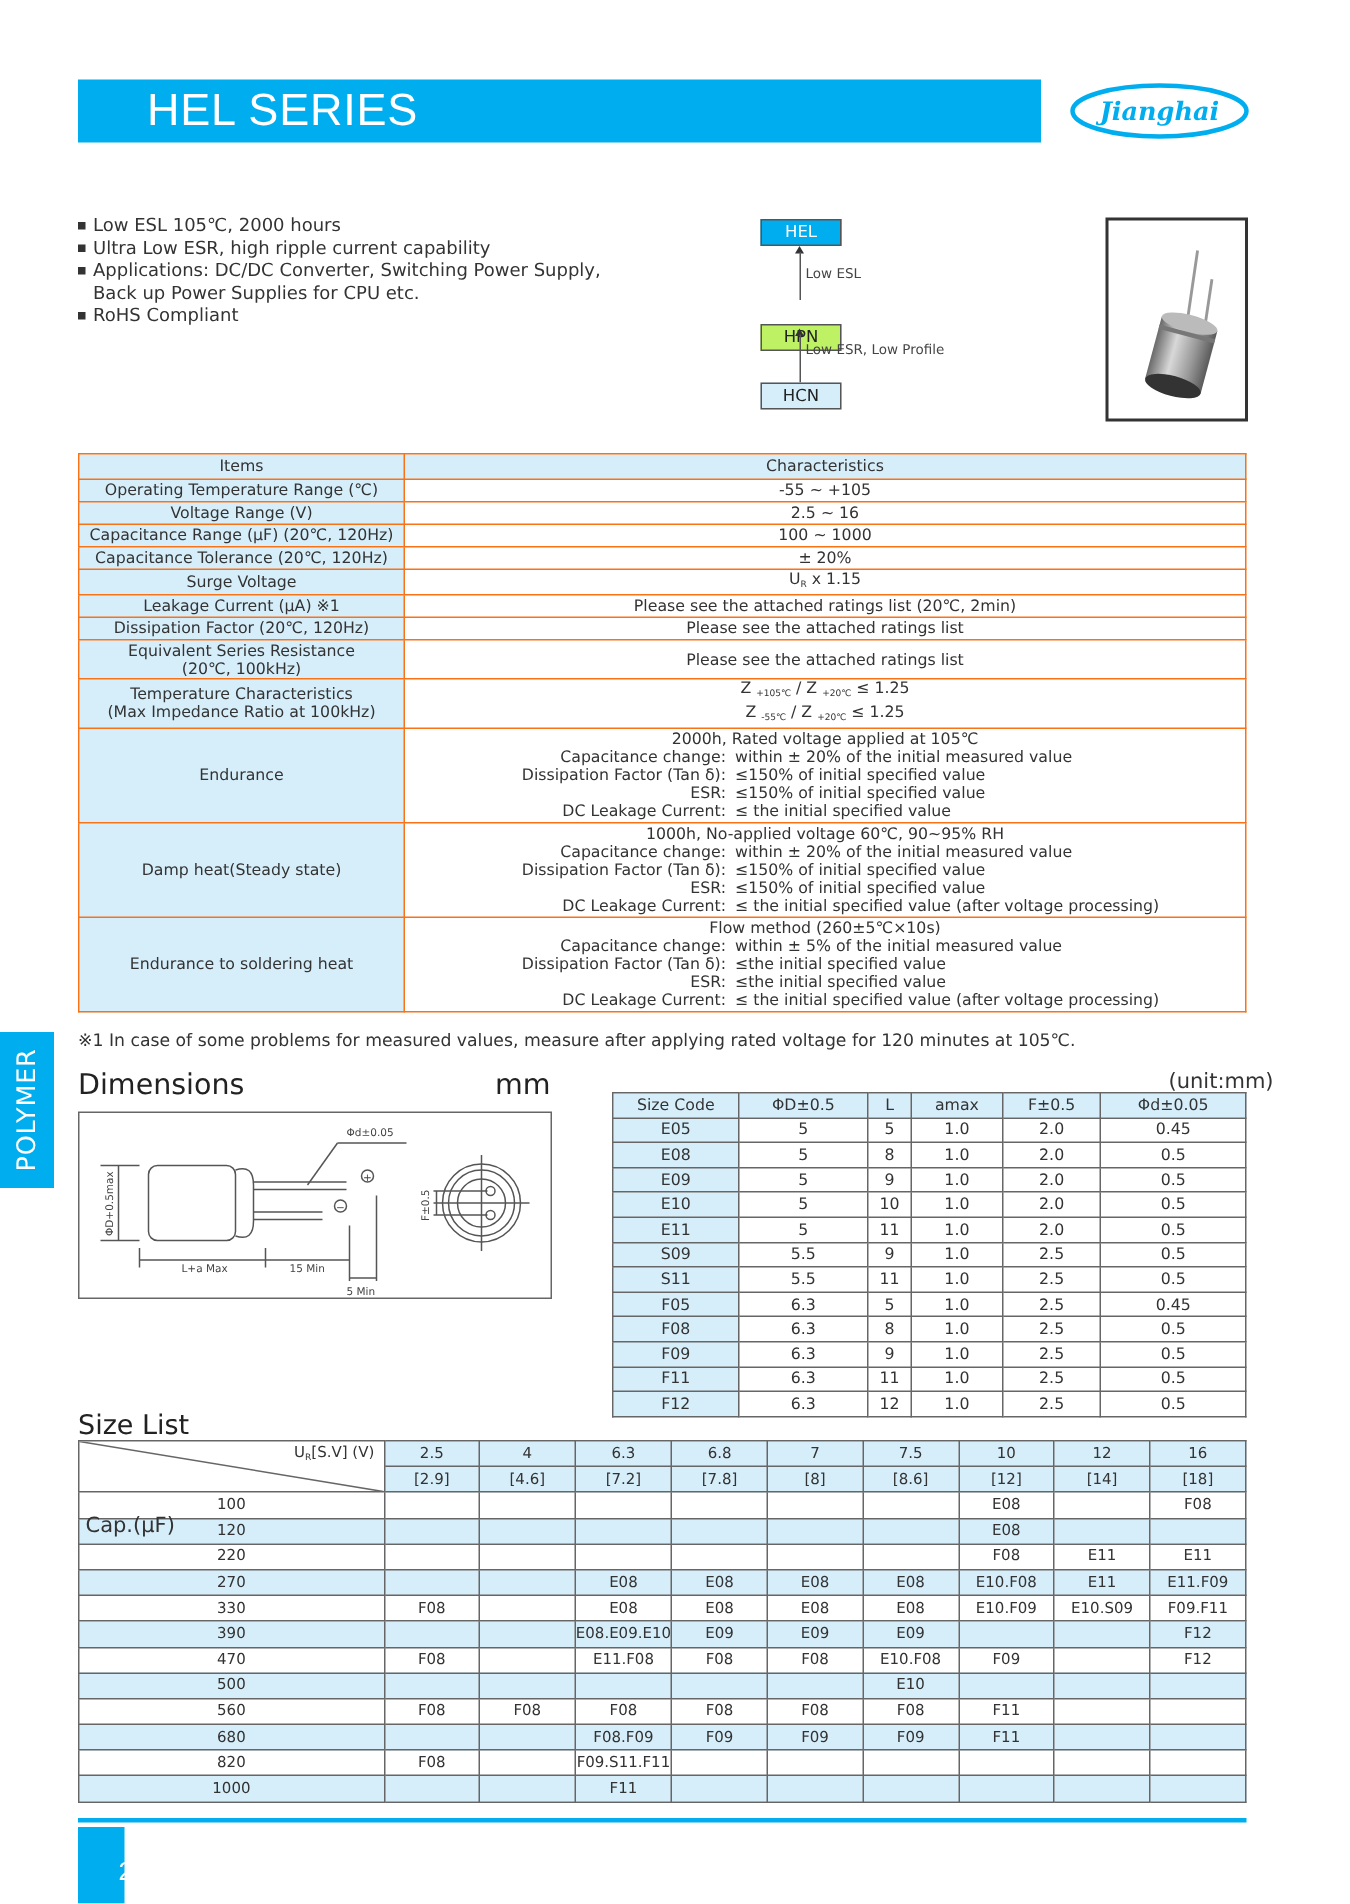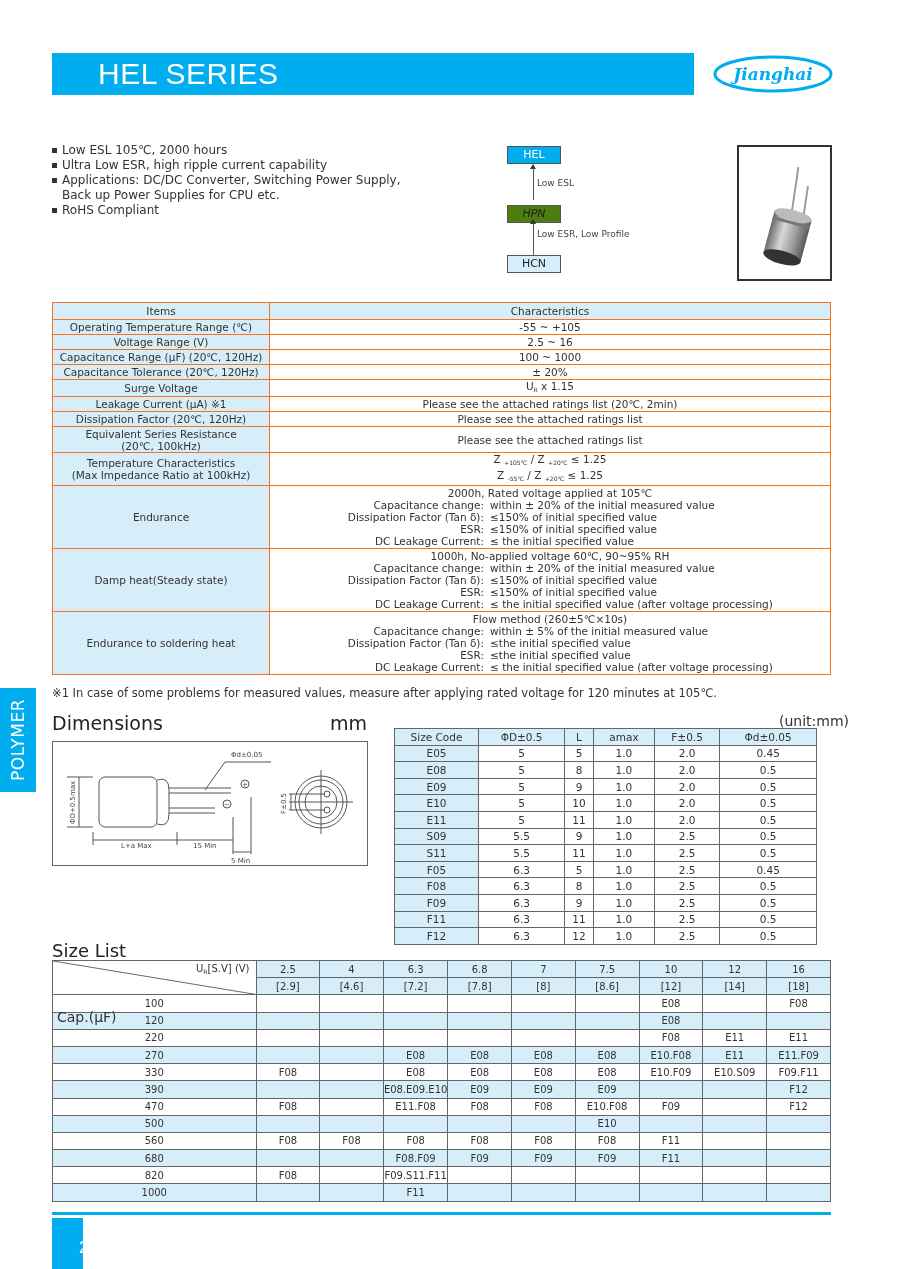--- a/index.html
+++ b/index.html
@@ -12,21 +12,21 @@
   .logo { position: absolute; left: 712px; top: 54px; width: 122px; height: 40px; }
   .logo svg { width: 122px; height: 40px; }
 
   .features { position: absolute; left: 52px; top: 143px; font-size: 12px; line-height: 15px; color: #333; list-style: none; }
   .features li { position: relative; padding-left: 10px; }
   .features li::before { content: ""; position: absolute; left: 0; top: 5px; width: 5px; height: 5px; background: #333; }
   .features li.cont::before { display: none; }
 
   .series-box { position: absolute; width: 54px; height: 18px; border: 1px solid #555; font-size: 11px; text-align: center; line-height: 16px; }
   .series-hel { left: 507px; top: 146px; background: #00aeef; color: #fff; }
-  .series-hpn { left: 507px; top: 205px; background: #4d7c0f; color: #222; font-style: italic; }
+  .series-hpn { left: 507px; top: 216px; background: #bef264; color: #222; }
   .series-hcn { left: 507px; top: 255px; background: #d6eefa; color: #222; }
   .arrow-line { position: absolute; left: 533px; width: 1px; background: #555; }
   .arrow-head { position: absolute; left: 530px; width: 0; height: 0; border-left: 3px solid transparent; border-right: 3px solid transparent; border-bottom: 5px solid #333; }
   .arrow-label { position: absolute; left: 537px; font-size: 9px; color: #444; }
 
   .product-photo { position: absolute; left: 737px; top: 145px; width: 95px; height: 136px; border: 2px solid #333; background: #fff; }
 
   table { border-collapse: collapse; }
   .spec-table { position: absolute; left: 52px; top: 302px; width: 779px; font-size: 10.5px; }
   .spec-table td, .spec-table th { border: 1px solid #f97316; text-align: center; color: #333; font-weight: normal; }
@@ -44,21 +44,21 @@
   .footnote { position: absolute; left: 52px; top: 686px; font-size: 11.5px; color: #333; }
 
   .polymer-tab { position: absolute; left: 0; top: 688px; width: 36px; height: 104px; background: #00aeef; }
   .polymer-tab span { position: absolute; left: 50%; top: 50%; transform: translate(-50%, -50%) rotate(-90deg); color: #fff; font-size: 17px; letter-spacing: 0.5px; white-space: nowrap; }
 
   .dim-title { position: absolute; left: 52px; top: 712px; font-size: 19px; color: #222; }
   .dim-unit-label { position: absolute; left: 330px; top: 712px; font-size: 19px; color: #222; }
   .dim-drawing { position: absolute; left: 52px; top: 741px; width: 316px; height: 125px; border: 1px solid #666; }
 
   .unit-note { position: absolute; left: 779px; top: 713px; font-size: 14px; color: #333; }
-  .dim-table { position: absolute; left: 394px; top: 728px; width: 423px; font-size: 10.5px; }
+  .dim-table { position: absolute; left: 408px; top: 728px; width: 423px; font-size: 10.5px; }
   .dim-table th, .dim-table td { border: 1px solid #666; text-align: center; height: 16.6px; font-weight: normal; color: #333; }
   .dim-table thead th { background: #d6eefa; }
   .dim-table td.code { background: #d6eefa; width: 84px; }
 
   .size-title { position: absolute; left: 52px; top: 940px; font-size: 18px; color: #222; }
   .size-table { position: absolute; left: 52px; top: 960px; width: 779px; font-size: 10px; }
   .size-table th, .size-table td { border: 1px solid #666; text-align: center; height: 17.2px; color: #333; font-weight: normal; }
   .size-table thead th.v { background: #d6eefa; width: 64px; }
   .size-table .corner { position: relative; width: 205px; background: #fff; }
   .size-table tbody tr.alt td { background: #d6eefa; }

